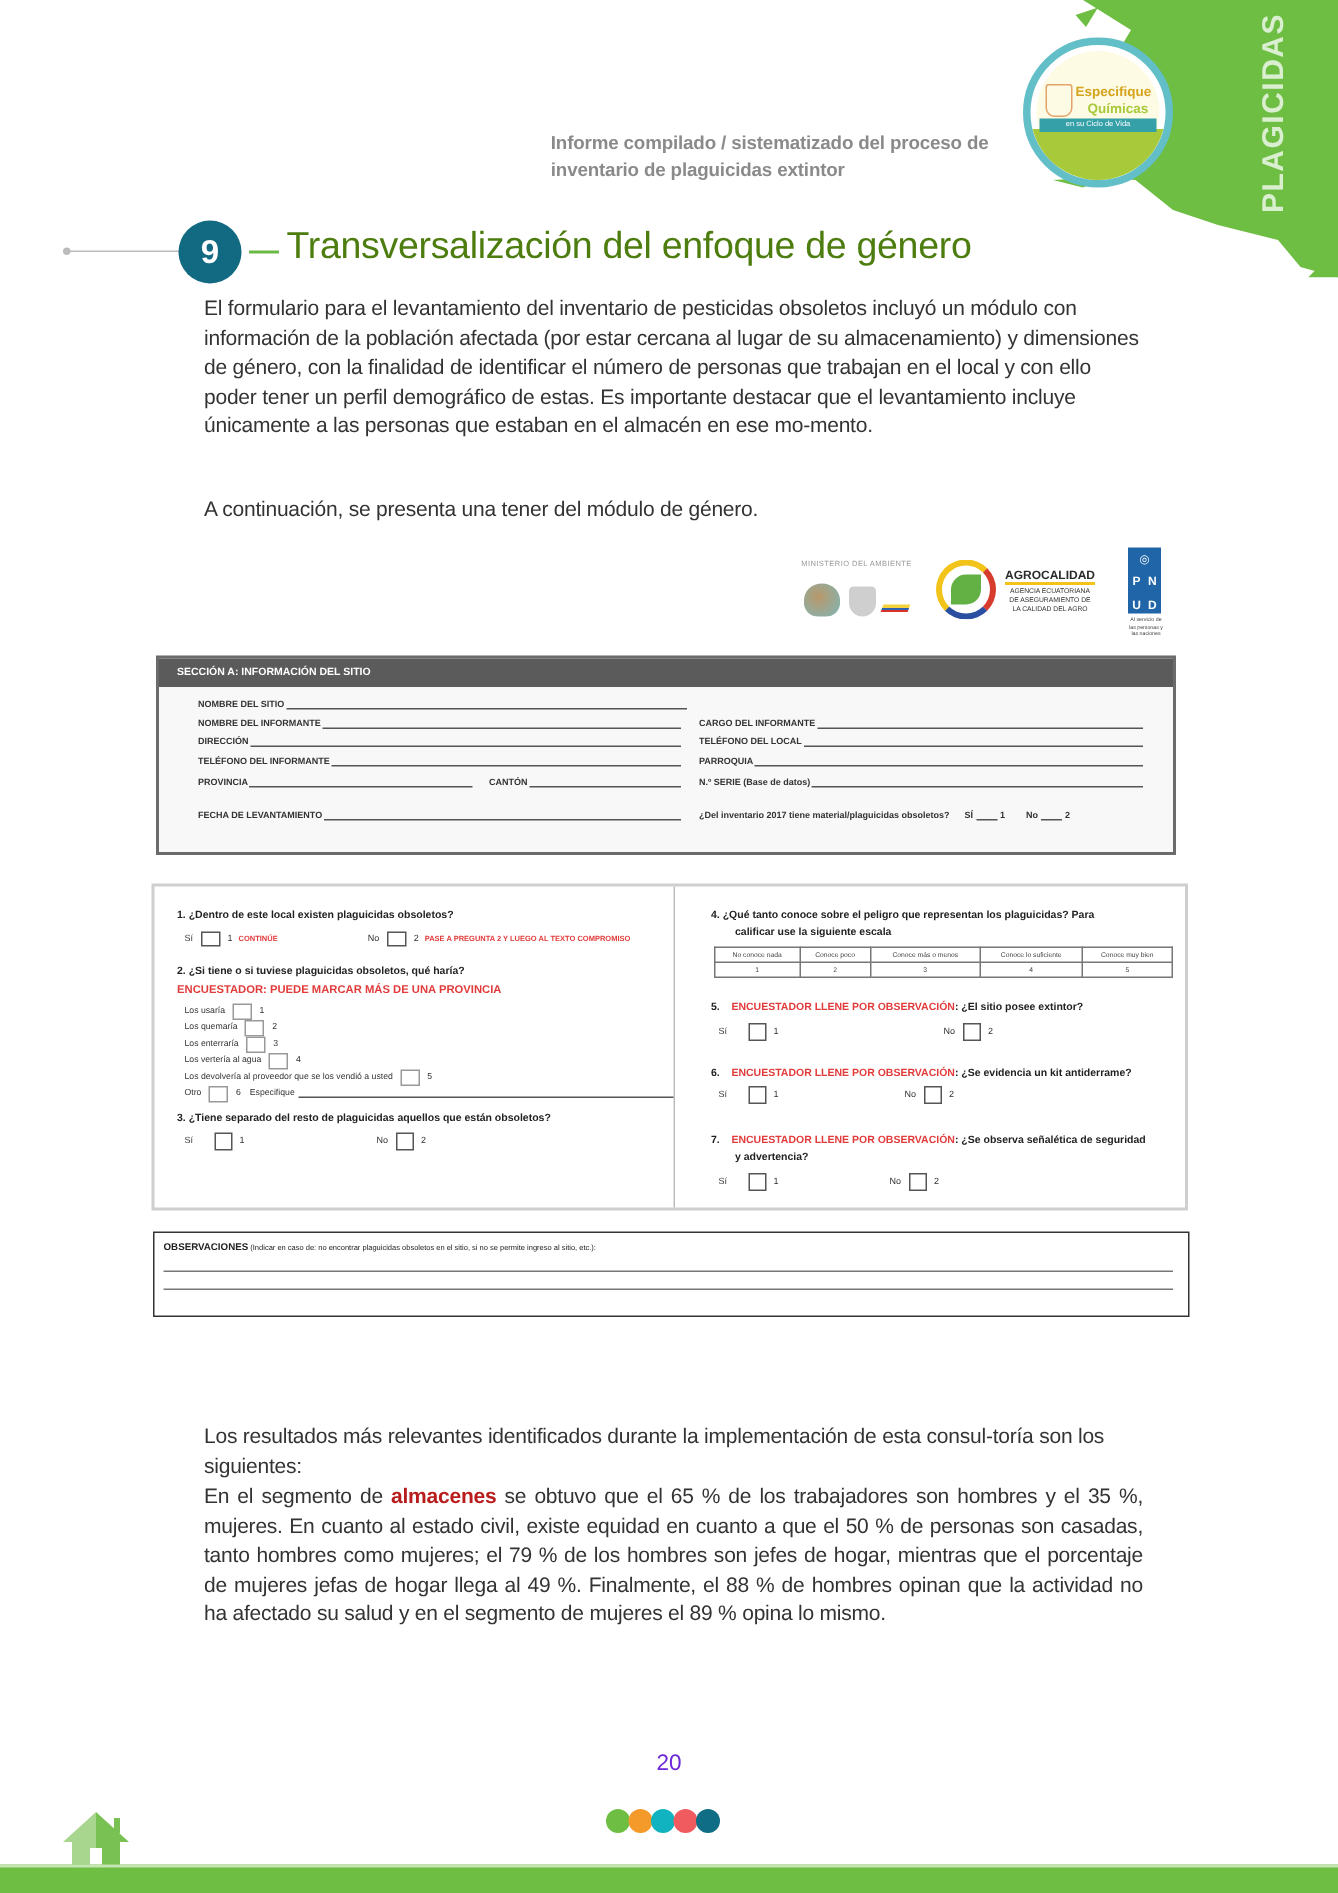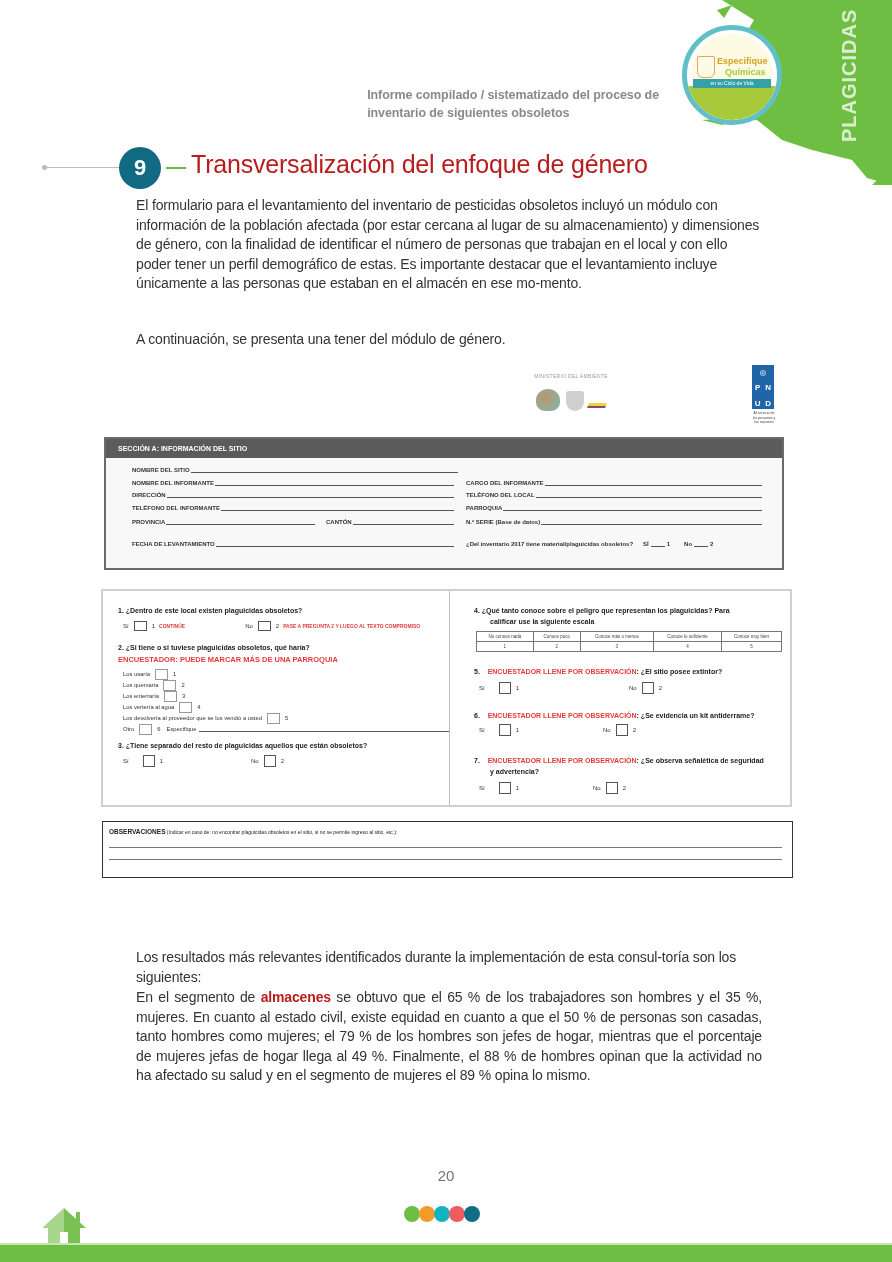--- a/index.html
+++ b/index.html
@@ -16,21 +16,21 @@
   .badge-text1 { position: absolute; left: 30px; top: 26px; font-size: 9px; color: #d6a31c; font-weight: bold; }
   .badge-text2 { position: absolute; left: 38px; top: 37px; font-size: 9px; color: #a8c93a; font-weight: bold; }
   .badge-flask { position: absolute; left: 10px; top: 26px; width: 18px; height: 22px; border: 1.5px solid #e3a36a; border-radius: 2px 2px 6px 6px; }
   .vertical-label { position: absolute; left: 838px; top: 32px; width: 28px; height: 110px; writing-mode: vertical-rl; transform: rotate(180deg); font-family: "Liberation Sans", sans-serif; font-weight: bold; font-size: 20px; color: #d9efcf; letter-spacing: 1px; text-align: left; }
 
   
   .sec-line { position: absolute; left: 44px; top: 167px; width: 78px; height: 1px; background: #bbb; }
   .sec-dot { position: absolute; left: 42px; top: 165px; width: 5px; height: 5px; border-radius: 50%; background: #bbb; }
   .sec-num { position: absolute; left: 119px; top: 147px; width: 42px; height: 42px; border-radius: 50%; background: #126a82; color: #fff; font-weight: bold; font-size: 22px; text-align: center; line-height: 42px; }
   .sec-dash { position: absolute; left: 166px; top: 167px; width: 20px; height: 2px; background: #6aba45; }
-  .sec-title { position: absolute; left: 191px; top: 150px; font-size: 25px; color: #b91c1c; letter-spacing: -0.2px; white-space: nowrap; }
+  .sec-title { position: absolute; left: 191px; top: 150px; font-size: 25px; color: #4d7c0f; letter-spacing: -0.2px; white-space: nowrap; }
 
   .para { position: absolute; left: 136px; width: 626px; font-size: 14px; line-height: 19.6px; color: #333; letter-spacing: -0.15px; }
   .p1 { top: 196px; }
   .p2 { top: 330px; }
   .p3 { top: 948px; }
   .p4 { top: 988px; text-align: justify; }
   .p4 b { color: #b91c1c; }
 
   
   .logos { position: absolute; left: 530px; top: 365px; width: 260px; height: 65px; }
@@ -70,32 +70,32 @@
   .scale { position: absolute; left: 373px; top: 40px; width: 306px; border-collapse: collapse; font-size: 4.5px; color: #444; }
   .scale td { border: 1px solid #777; text-align: center; padding: 1px 2px; height: 10px; }
 
   
   .formObs { position: absolute; left: 102px; top: 821px; width: 691px; height: 57px; border: 1.5px solid #333; background: #fff; }
   .obs-label { position: absolute; left: 6px; top: 6px; font-size: 6.5px; font-weight: bold; color: #222; white-space: nowrap; }
   .obs-label .small { font-weight: normal; font-size: 5px; }
   .obs-line { position: absolute; left: 6px; right: 10px; height: 1px; background: #777; }
 
   
-  .page-num { position: absolute; left: 0; width: 892px; top: 1167px; text-align: center; font-size: 15px; color: #737373; }
+  .page-num { position: absolute; left: 0; width: 892px; top: 1167px; text-align: center; font-size: 15px; color: #6d28d9; }
   .dots { position: absolute; left: 404px; top: 1206px; display: flex; }
   .dots span { width: 16px; height: 16px; border-radius: 50%; margin-right: -1px; display: block; }
   .home { position: absolute; left: 40px; top: 1206px; width: 48px; height: 40px; }
   .bar { position: absolute; left: 0; top: 1243px; width: 892px; height: 19px; background: #6fbe44; border-top: 2px solid #c6e4b4; }
 </style>
 </head>
 <body>
 
 <div class="header-title">
   <div>Informe compilado / sistematizado del proceso de</div>
-  <div>inventario de siguientes obsoletos</div>
+  <div>inventario de plaguicidas extintor</div>
 </div>
 
 <svg class="splash" viewBox="0 0 230 185">
   <path d="M60 0 L230 0 L230 185 L205 178 L190 160 L150 150 L120 140 L95 120 L70 118 L90 95 L78 80 L95 60 L80 40 L92 20 Z" fill="#6fbe44"></path>
   <path d="M55 10 L70 5 L62 18 Z M210 185 L225 170 L230 185 Z M40 120 L75 118 L60 125 Z" fill="#6fbe44"></path>
 </svg>
 
 <div class="badge">
   <div class="badge-inner"></div>
   <div class="badge-green"></div>
@@ -115,20 +115,26 @@
 
 <p class="para p1">El formulario para el levantamiento del inventario de pesticidas obsoletos incluyó un módulo con información de la población afectada (por estar cercana al lugar de su almacenamiento) y dimensiones de género, con la finalidad de identificar el número de personas que trabajan en el local y con ello poder tener un perfil demográfico de estas. Es importante destacar que el levantamiento incluye únicamente a las personas que estaban en el almacén en ese mo-mento.</p>
 <p class="para p2">A continuación, se presenta una tener del módulo de género.</p>
 
 <div class="logos">
   <div class="logo-mae">
     <div class="lbl">MINISTERIO DEL AMBIENTE</div>
     <div class="tree"></div>
     <div class="shield"></div>
     <div class="flag"></div>
+  </div>
+  <div class="logo-agro">
+    <div class="agro-ring"></div>
+    <div class="agro-leaf"></div>
+    <div class="agro-name">AGROCALIDAD</div>
+    <div class="agro-sub">AGENCIA ECUATORIANA DE ASEGURAMIENTO DE LA CALIDAD DEL AGRO</div>
   </div>
   <div class="logo-pnud">
     <div class="pnud-box">
       <span class="un">◎</span>
       <span>P</span>
       <span>N</span>
       <span>U</span>
       <span>D</span>
     </div>
     <div class="pnud-sub">Al servicio de las personas y las naciones</div>
@@ -203,21 +209,21 @@
     <span class="chk" style="width:13px; height:10px;"></span>
     <span>1</span>
     <span style="margin-left:4px; color:#e23b3b; font-size:5px; font-weight:bold;">CONTINÚE</span>
     <span style="margin-left:60px;">No</span>
     <span class="chk" style="width:13px; height:10px;"></span>
     <span>2</span>
     <span style="margin-left:4px; color:#e23b3b; font-size:5px; font-weight:bold;">PASE A PREGUNTA 2 Y LUEGO AL TEXTO COMPROMISO</span>
   </div>
 
   <div class="q-title" style="left:15px; top:53px;">2.    ¿Si tiene o si tuviese plaguicidas obsoletos, qué haría?</div>
-  <div class="red-big" style="left:15px; top:64px;">ENCUESTADOR: PUEDE MARCAR MÁS DE UNA PARROQUIA</div>
+  <div class="red-big" style="left:15px; top:64px;">ENCUESTADOR: PUEDE MARCAR MÁS DE UNA PROVINCIA</div>
 
   <div class="list-opt" style="top:78px;">
     <span>Los usaría</span>
       <span class="dots"></span>
     <span class="chk-sm"></span>
       <span>1</span>
   </div>
   <div class="list-opt" style="top:89px;">
     <span>Los quemaría</span>
       <span class="dots"></span>

